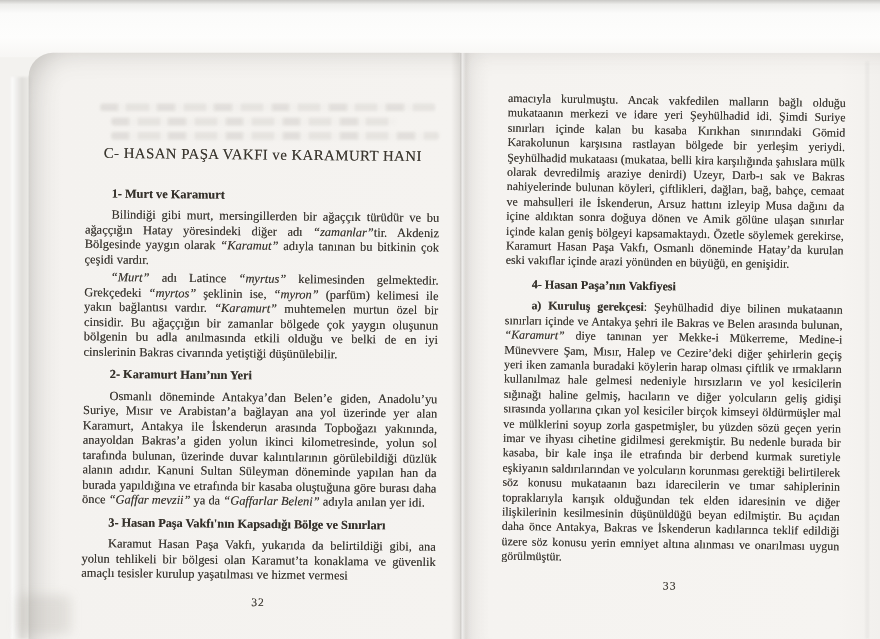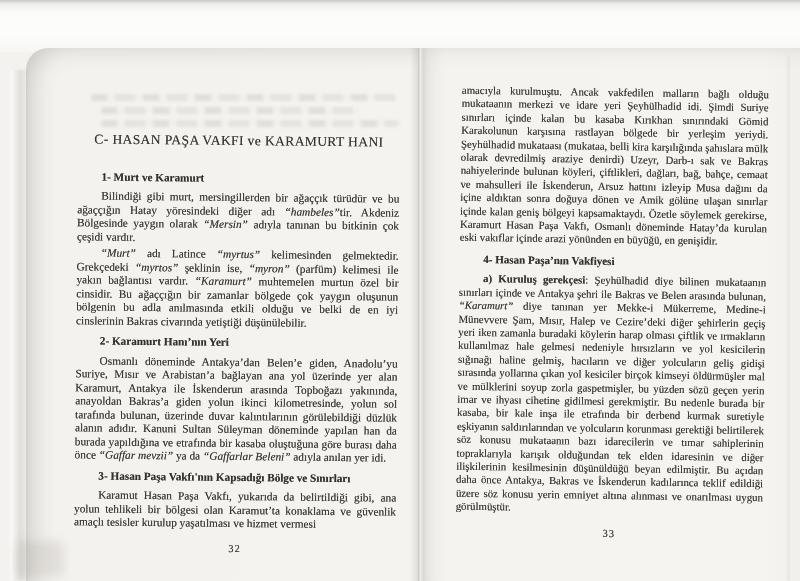--- a/index.html
+++ b/index.html
@@ -116,21 +116,21 @@
   <div class="bleed">
     <div class="bleed-line b1"></div>
     <div class="bleed-line b2"></div>
     <div class="bleed-line b3"></div>
   </div>
 
   <div class="text-block left-text">
     <div class="chapter-title">C- HASAN PAŞA VAKFI ve KARAMURT HANI</div>
     <div class="blocks">
         <div class="heading">1- Murt ve Karamurt</div>
-        <p class="para indent"><span>Bilindiği gibi murt, mersingillerden bir ağaççık türüdür ve bu ağaççığın Hatay yöresindeki diğer adı </span><i>“hambeles”</i><span>tir. Akdeniz Bölgesinde yaygın olarak </span><i>“Mersin”</i><span> adıyla tanınan bu bitkinin çok çeşidi vardır.</span></p>
+        <p class="para indent"><span>Bilindiği gibi murt, mersingillerden bir ağaççık türüdür ve bu ağaççığın Hatay yöresindeki diğer adı </span><i>“zamanlar”</i><span>tir. Akdeniz Bölgesinde yaygın olarak </span><i>“Karamut”</i><span> adıyla tanınan bu bitkinin çok çeşidi vardır.</span></p>
         <p class="para indent"><i>“Murt”</i><span> adı Latince </span><i>“myrtus”</i><span> kelimesinden gelmektedir. Grekçedeki </span><i>“myrtos”</i><span> şeklinin ise, </span><i>“myron”</i><span> (parfüm) kelimesi ile yakın bağlantısı vardır. </span><i>“Karamurt”</i><span> muhtemelen murtun özel bir cinsidir. Bu ağaççığın bir zamanlar bölgede çok yaygın oluşunun bölgenin bu adla anılmasında etkili olduğu ve belki de en iyi cinslerinin Bakras civarında yetiştiği düşünülebilir.</span></p>
         <div class="heading">2- Karamurt Hanı’nın Yeri</div>
         <p class="para indent"><span>Osmanlı döneminde Antakya’dan Belen’e giden, Anadolu’yu Suriye, Mısır ve Arabistan’a bağlayan ana yol üzerinde yer alan Karamurt, Antakya ile İskenderun arasında Topboğazı yakınında, anayoldan Bakras’a giden yolun ikinci kilometresinde, yolun sol tarafında bulunan, üzerinde duvar kalıntılarının görülebildiği düzlük alanın adıdır. Kanuni Sultan Süleyman döneminde yapılan han da burada yapıldığına ve etrafında bir kasaba oluştuğuna göre burası daha önce </span><i>“Gaffar mevzii”</i><span> ya da </span><i>“Gaffarlar Beleni”</i><span> adıyla anılan yer idi.</span></p>
         <div class="heading">3- Hasan Paşa Vakfı'nın Kapsadığı Bölge ve Sınırları</div>
         <p class="para indent"><span>Karamut Hasan Paşa Vakfı, yukarıda da belirtildiği gibi, ana yolun tehlikeli bir bölgesi olan Karamut’ta konaklama ve güvenlik amaçlı tesisler kurulup yaşatılması ve hizmet vermesi</span></p>
       </div>
     <div class="pagenum">32</div>
   </div>
 
   <div class="text-block right-text">

